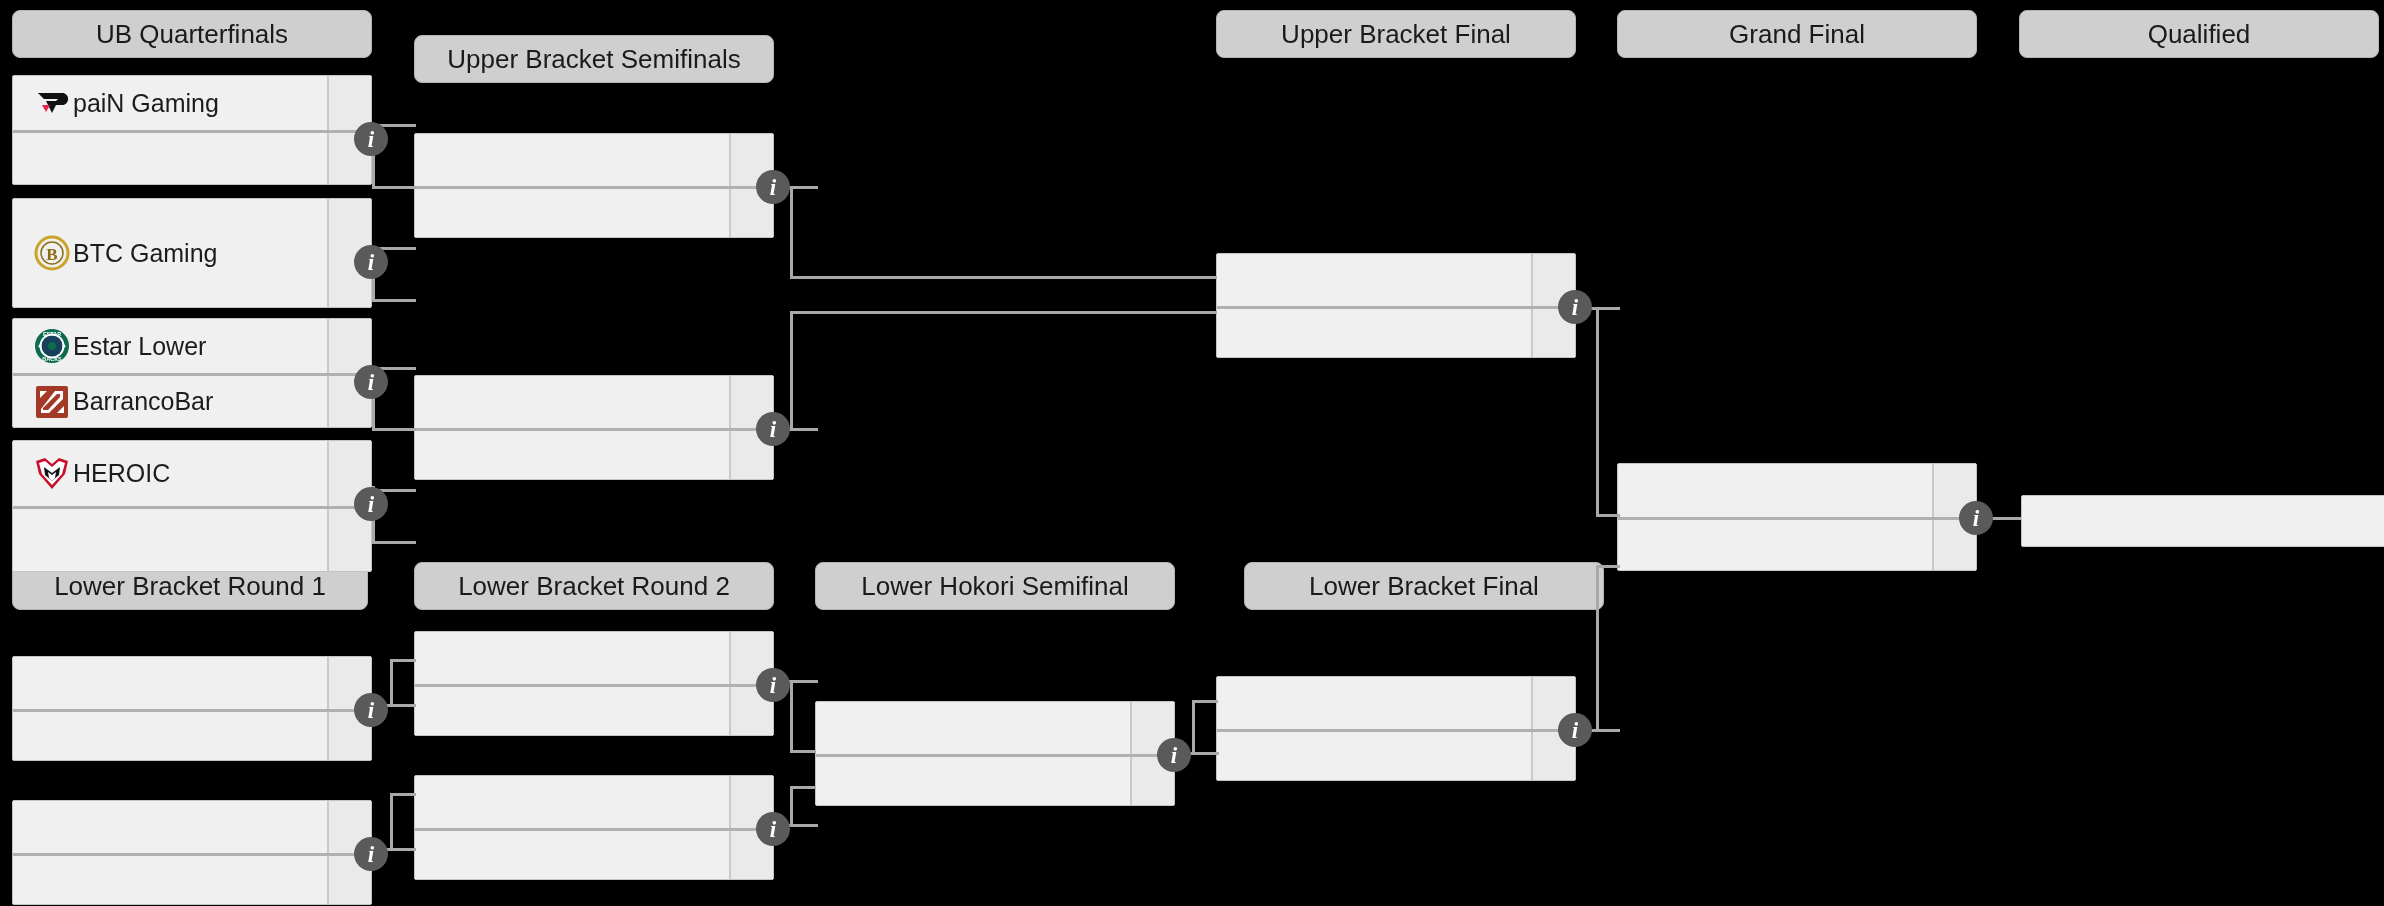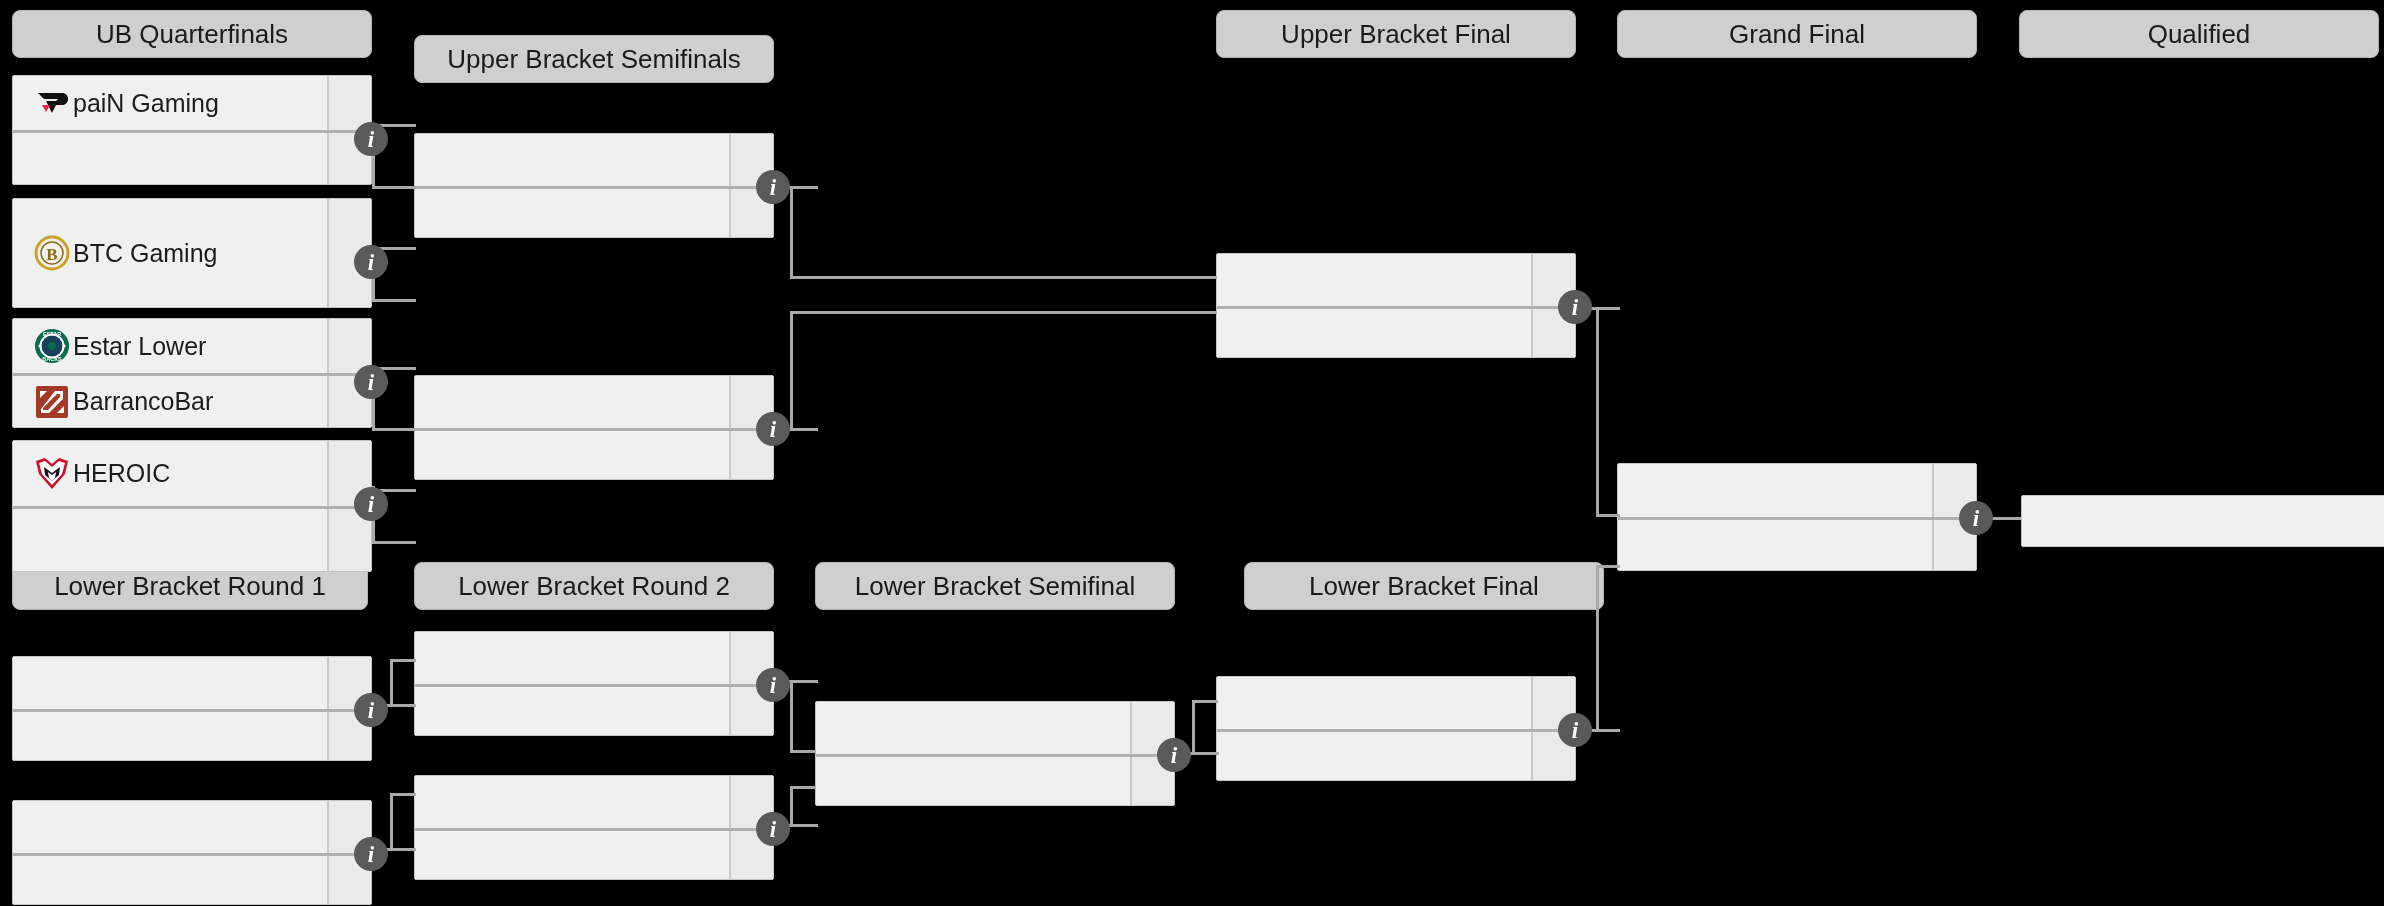--- a/index.html
+++ b/index.html
@@ -145,21 +145,21 @@
     <span>Qualified</span>
   </div>
 
   <div class="round-header" style="left:12px; top:562px; width:356px;">
     <span>Lower Bracket Round 1</span>
   </div>
   <div class="round-header" style="left:414px; top:562px; width:360px;">
     <span>Lower Bracket Round 2</span>
   </div>
   <div class="round-header" style="left:815px; top:562px; width:360px;">
-    <span>Lower Bracket Semifinal</span>
+    <span>Lower Hokori Semifinal</span>
   </div>
   <div class="round-header" style="left:1244px; top:562px; width:360px;">
     <span>Lower Bracket Final</span>
   </div>
 
   <div class="conn h" style="left:372px; top:124px; width:44px;"></div>
   <div class="conn v" style="left:372px; top:124px; height:62px;"></div>
   <div class="conn h" style="left:372px; top:186px; width:44px;"></div>
 
   <div class="conn h" style="left:372px; top:247px; width:44px;"></div>

